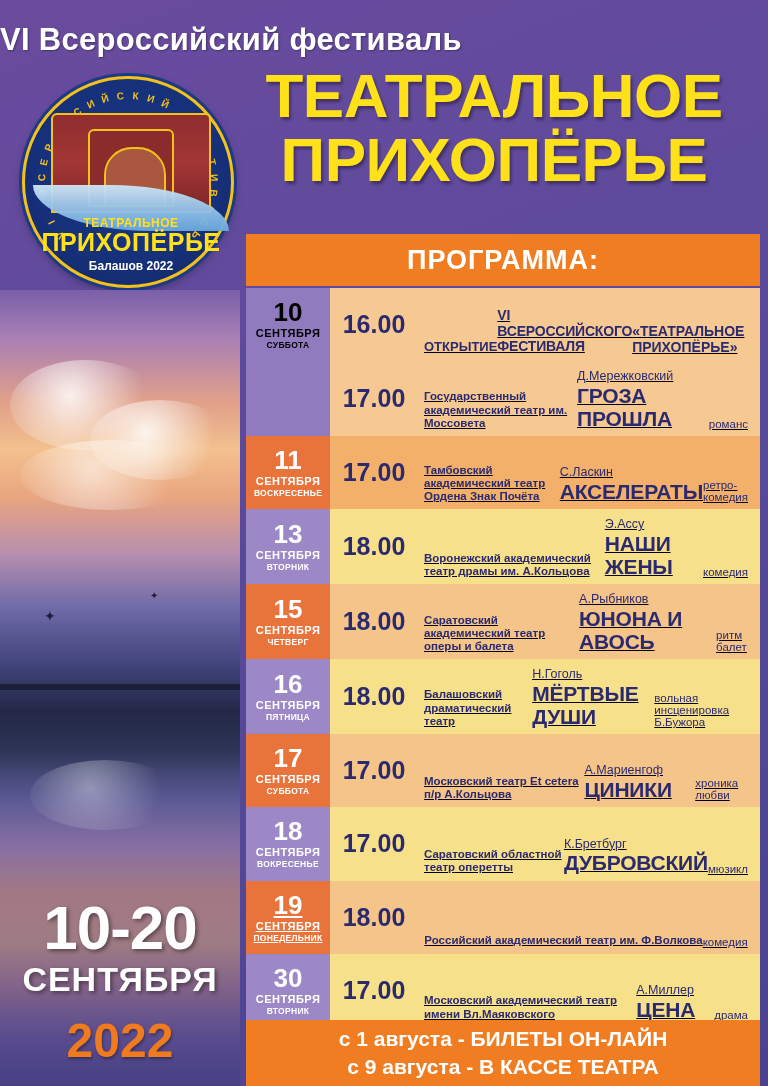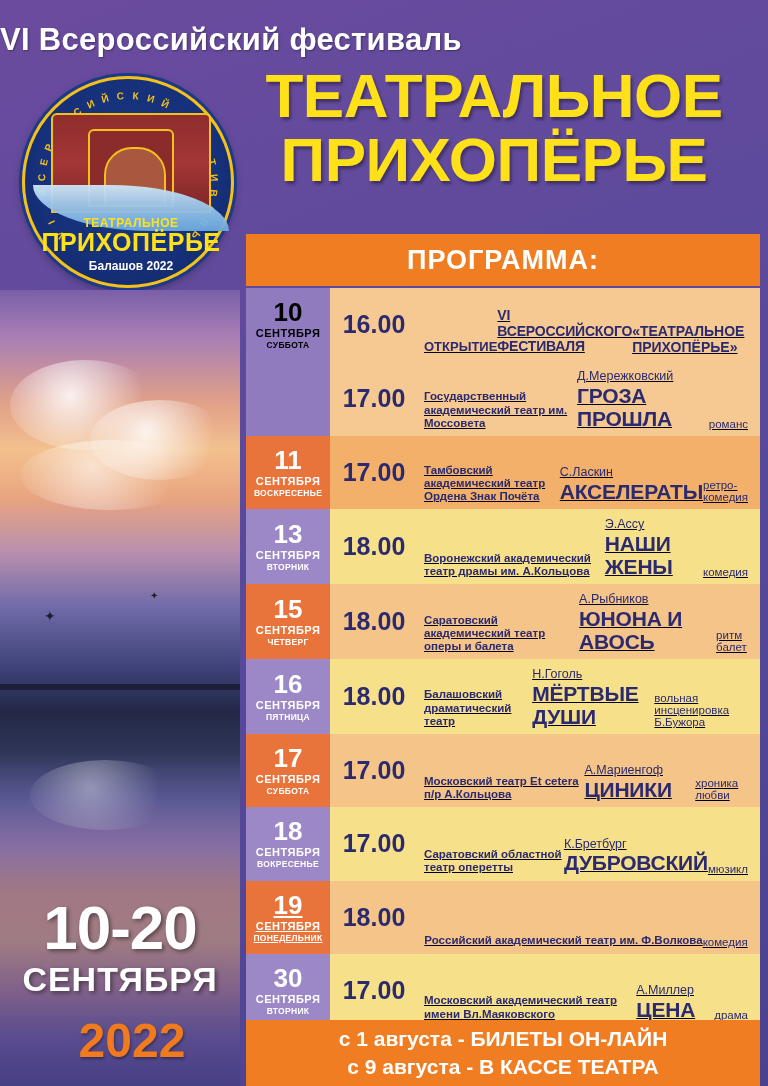--- a/index.html
+++ b/index.html
@@ -145,21 +145,21 @@
     position:absolute; left: 0; bottom: 0; width: 240px; height: 330px;
     background: linear-gradient(180deg, rgba(70,60,130,0) 0%, rgba(70,60,130,.35) 40%, rgba(70,60,130,.75) 100%);
   }
   .dates {
     position: absolute; left: 0; bottom: 86px; width: 240px; text-align:center;
     color:#ffffff; font-weight: bold; text-shadow: 2px 2px 4px rgba(0,0,0,.45);
   }
   .dates .d1 { display:block; font-size: 62px; line-height: 1; letter-spacing: -1px;}
   .dates .d2 { display:block; font-size: 34px; line-height: 1.2; letter-spacing: 1px;}
   .year-big {
-    position:absolute; left:12px; bottom: 18px; width: 240px; text-align:center;
+    position:absolute; left:0; bottom: 18px; width: 240px; text-align:center;
     color:#f07a1e; font-size: 48px; font-weight: bold;
     text-shadow: 1px 2px 3px rgba(0,0,0,.35);
   }
 
   
   .program-bar {
     position: absolute;
     left: 246px; top: 234px; width: 514px; height: 52px;
     background: #f07d22;
     display: flex; align-items: center; justify-content: center;

